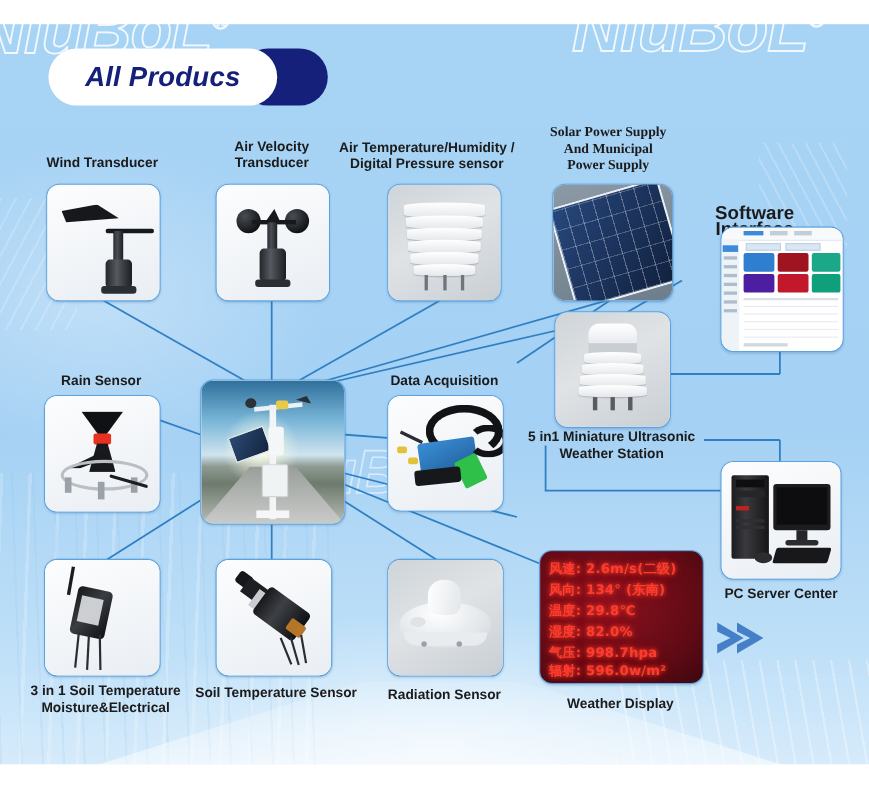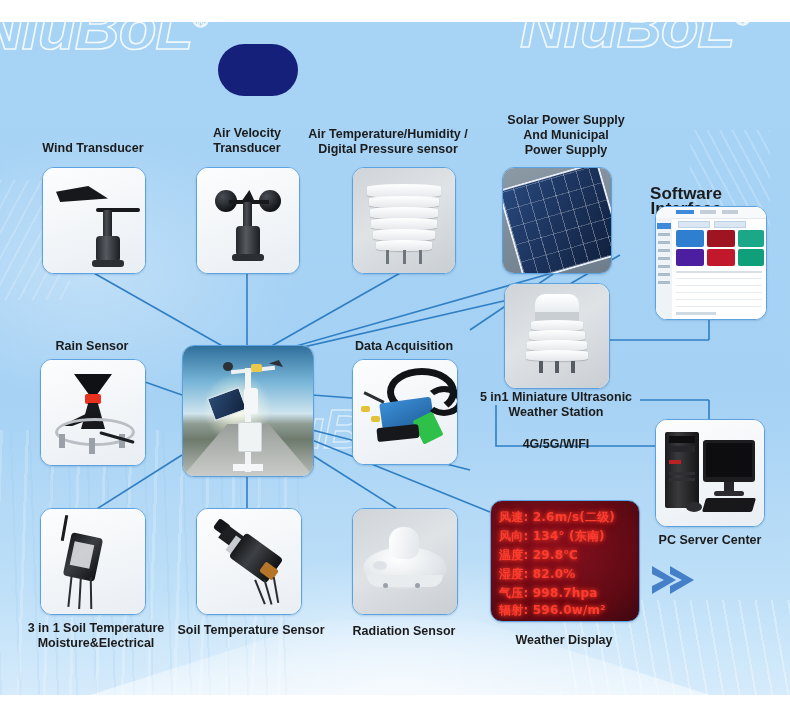--- a/index.html
+++ b/index.html
@@ -239,20 +239,23 @@
       <line x1="556" y1="292" x2="620" y2="255"></line>
 
       <polyline points="496,405 496,446 655,446"></polyline>
       <line x1="709" y1="420" x2="709" y2="400"></line>
       <line x1="709" y1="400" x2="640" y2="400"></line>
     </g>
   </svg>
 
   <div id="title-pill">
     <div class="cap"></div>
+    <div class="body">
+      <span>All Producs</span>
+    </div>
   </div>
 
   <div class="node">
     <div class="lbl" style="left:18px;top:141px;width:150px;">Wind Transducer</div>
     <div class="card" style="left:42px;top:167px;width:102px;height:105px;">
       <div class="ph grad-white"></div>
       <div class="s vane-blade" style="left:13px;top:18px;width:52px;height:26px;"></div>
       <div class="s" style="left:53px;top:40px;width:44px;height:4px;background:#17191d;border-radius:2px;"></div>
       <div class="s pole" style="left:60px;top:42px;width:9px;height:30px;"></div>
       <div class="s base" style="left:53px;top:68px;width:24px;height:26px;"></div>
@@ -286,21 +289,21 @@
       <div class="s louv" style="left:18px;top:50px;width:66px;height:12px;"></div>
       <div class="s louv" style="left:20px;top:61px;width:62px;height:12px;"></div>
       <div class="s louv" style="left:23px;top:72px;width:56px;height:11px;"></div>
       <div class="s" style="left:33px;top:82px;width:3px;height:14px;background:#6e757c;"></div>
       <div class="s" style="left:50px;top:82px;width:3px;height:14px;background:#6e757c;"></div>
       <div class="s" style="left:66px;top:82px;width:3px;height:14px;background:#6e757c;"></div>
     </div>
   </div>
 
   <div class="node">
-    <div class="lbl" style="left:498px;top:113px;width:136px;">Solar Power Supply
+    <div class="lbl" style="left:485px;top:113px;width:136px;font-family:Liberation Serif, serif;">Solar Power Supply
 And Municipal
 Power Supply</div>
     <div class="card" style="left:502px;top:167px;width:108px;height:105px;">
       <div class="ph" style="background:linear-gradient(160deg,#8c9aa6,#6e7d8b);"></div>
       <div class="s solar" style="left:6px;top:6px;width:100px;height:92px;"></div>
     </div>
   </div>
 
   <div class="node">
     <div class="lbl" style="left:616px;top:186px;width:140px;font-size:17px;">Software Interface</div>
@@ -400,21 +403,20 @@
       <div class="s louv" style="left:22px;top:56px;width:60px;height:11px;"></div>
       <div class="s louv" style="left:21px;top:66px;width:62px;height:11px;"></div>
       <div class="s" style="left:34px;top:77px;width:4px;height:12px;background:#555c63;"></div>
       <div class="s" style="left:50px;top:77px;width:4px;height:12px;background:#555c63;"></div>
       <div class="s" style="left:66px;top:77px;width:4px;height:12px;background:#555c63;"></div>
     </div>
     <div class="lbl" style="left:474px;top:390px;width:164px;">5 in1 Miniature Ultrasonic
 Weather Station</div>
   </div>
 
-  <div class="lbl" style="position:absolute;left:471px;top:437px;width:170px;">4G/5G/WIFI</div>
 
   <div class="node">
     <div class="card" style="left:655px;top:419px;width:108px;height:106px;">
       <div class="ph grad-white"></div>
       <div class="s tower" style="left:9px;top:12px;width:34px;height:76px;"></div>
       <div class="s" style="left:13px;top:16px;width:26px;height:7px;background:#0e0e10;"></div>
       <div class="s" style="left:13px;top:26px;width:26px;height:6px;background:#26262a;"></div>
       <div class="s" style="left:13px;top:40px;width:12px;height:4px;background:#b22;"></div>
       <div class="s" style="left:13px;top:52px;width:26px;height:3px;background:#2e2e33;"></div>
       <div class="s" style="left:13px;top:58px;width:26px;height:3px;background:#2e2e33;"></div>

